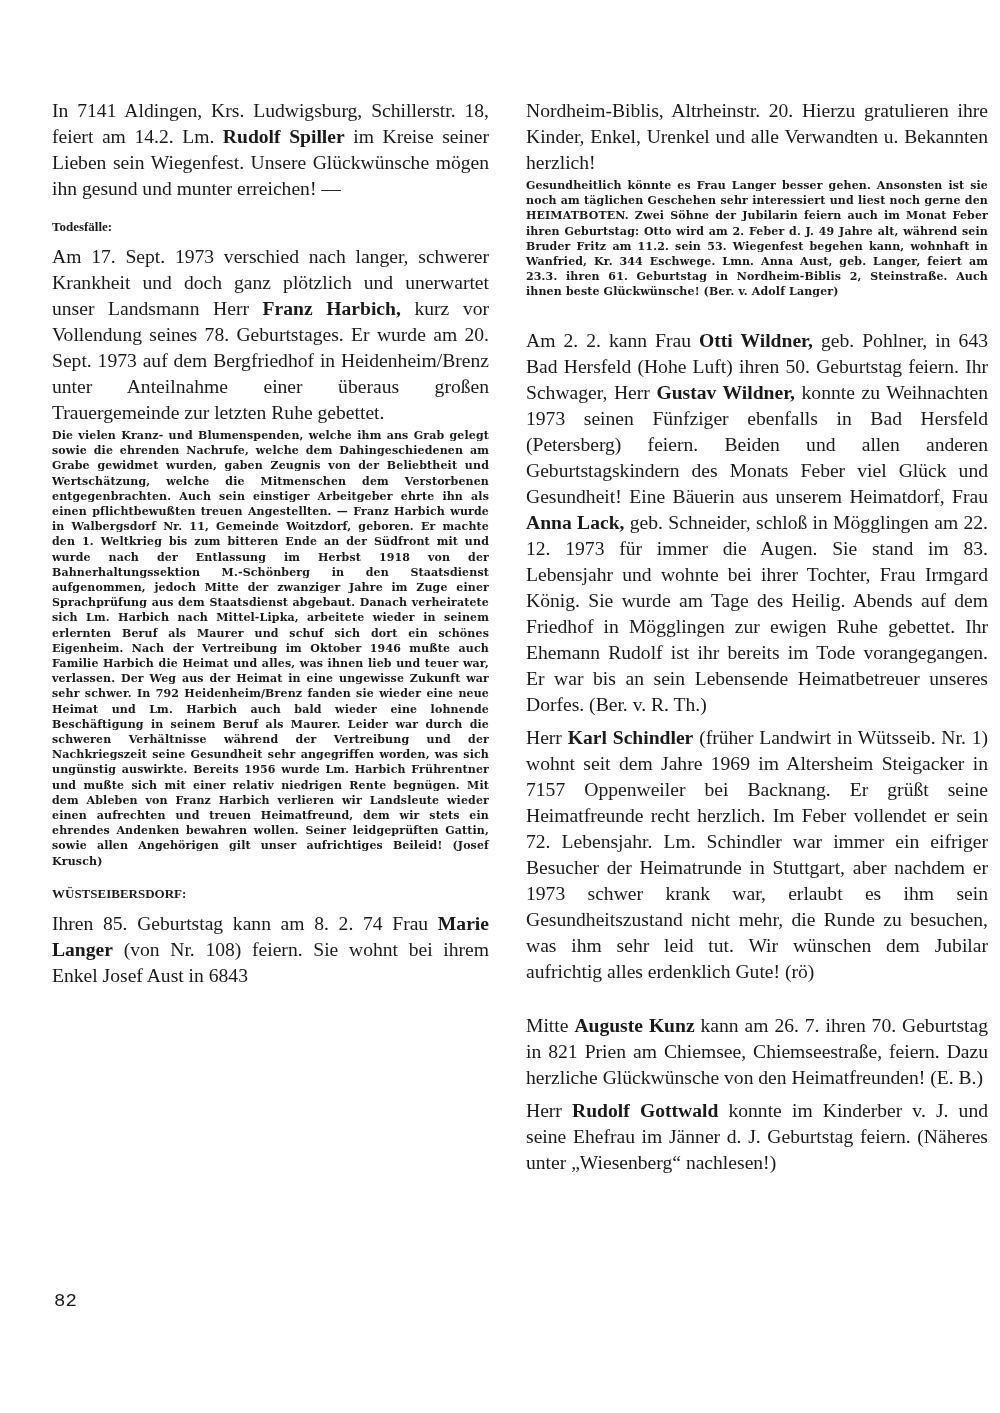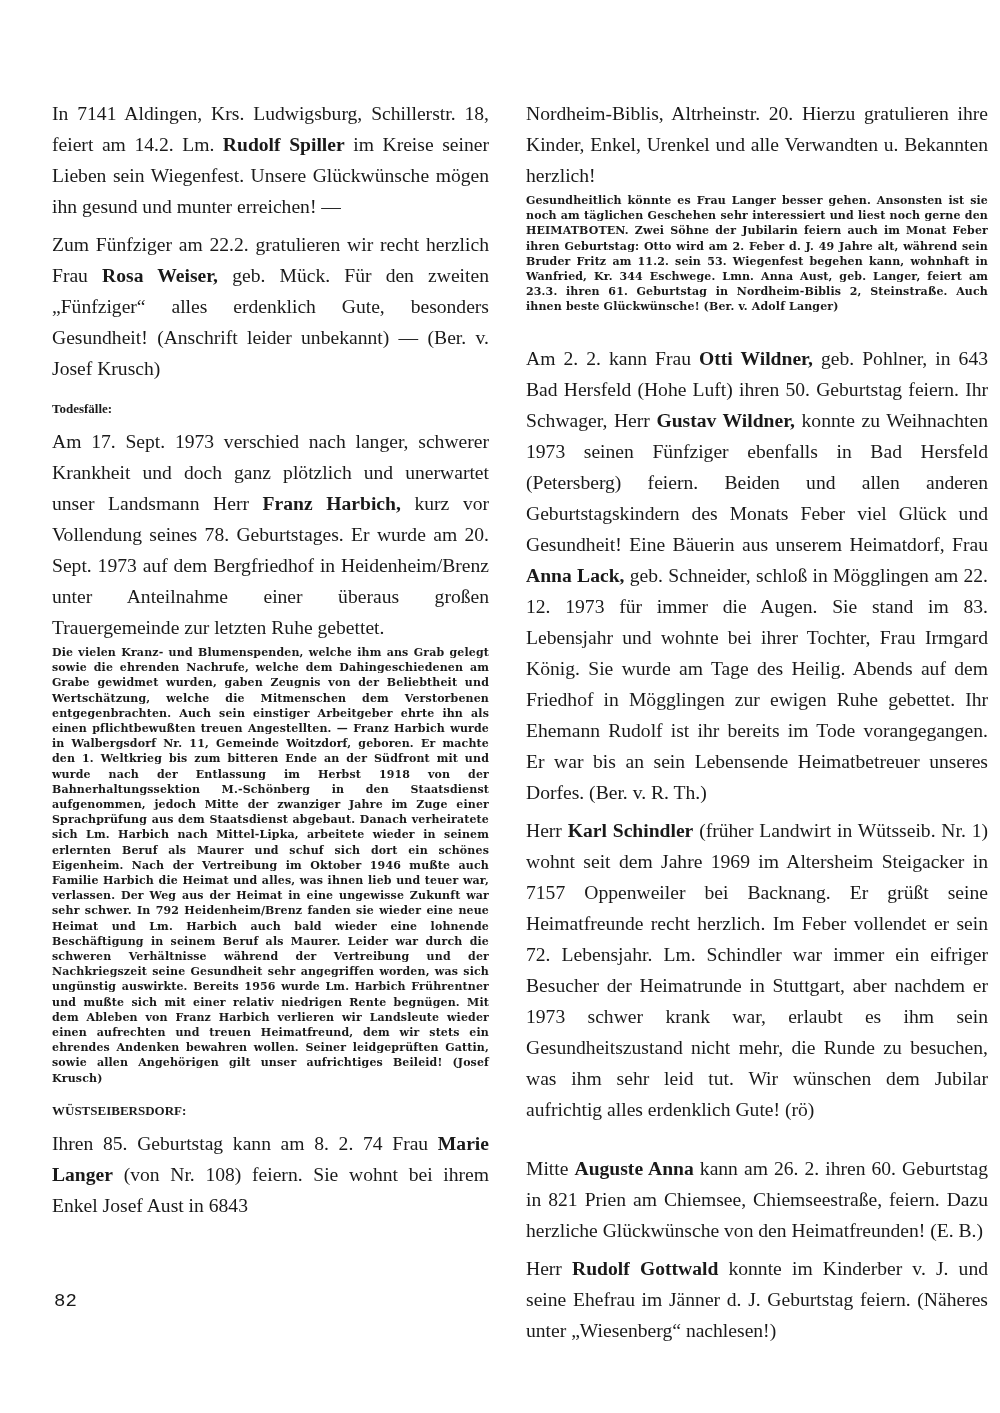--- a/index.html
+++ b/index.html
@@ -1,35 +1,34 @@
 <!DOCTYPE html>
 <html><head>
 <meta charset="utf-8">
 <style>
   html, body { margin: 0; padding: 0; background: #ffffff; }
   body { width: 1000px; height: 1413px; position: relative; overflow: hidden; color: #1a1a1a; }
   .col { position: absolute; top: 98px; font-family: "DejaVu Serif", "Liberation Serif", serif; }
   .col-left { left: 52px; width: 437px; }
   .col-right { left: 526px; width: 462px; }
   p { margin: 0; text-align: justify; hyphens: manual; }
-  .lg { font-family: "Liberation Serif", "DejaVu Serif", serif; font-size: 19.6px; line-height: 31px; }
+  .lg { font-family: "Liberation Serif", "DejaVu Serif", serif; font-size: 19.6px; line-height: 26px; }
   .sm { font-family: "DejaVu Serif", "Liberation Serif", serif; font-size: 11px; line-height: 15.2px; font-weight: bold; letter-spacing: 0.15px; }
   .gap { margin-top: 7px; }
   .gap-lg { margin-top: 28px; }
   .heading { font-family: "Liberation Serif", "DejaVu Serif", serif; font-weight: bold; font-size: 13px; line-height: 22px; margin-top: 14px; margin-bottom: 6px; }
   b { font-weight: bold; }
   .page-number { position: absolute; left: 54px; top: 1290px; font-family: Liberation Mono, monospace; font-size: 19px; }
 </style>
 </head>
 <body>
 
 <div class="col col-left">
   <p class="lg"><span>In 7141 Aldingen, Krs. Ludwigsburg, Schillerstr. 18, feiert am 14.2. Lm. </span><b>Rudolf Spiller</b><span> im Kreise seiner Lieben sein Wie­genfest. Unsere Glückwünsche mögen ihn gesund und munter erreichen! —</span></p>
 
-  <p class="lg gap"><span>Zum Fünfziger am 22.2. gratulieren wir recht herzlich Frau </span><b>Rosa Weiser,</b><span> geb. Mück. Für den zweiten „Fünfziger“ alles erdenklich Gute, besonders Gesundheit! (Anschrift leider unbekannt) — (Ber. v. Josef Krusch)</span></p>
 
   <div class="heading">Todesfälle:</div>
 
   <p class="lg"><span>Am 17. Sept. 1973 verschied nach langer, schwerer Krankheit und doch ganz plötz­lich und unerwartet unser Landsmann Herr </span><b>Franz Harbich,</b><span> kurz vor Vollendung seines 78. Geburtstages. Er wurde am 20. Sept. 1973 auf dem Bergfriedhof in Hei­denheim/Brenz unter Anteilnahme einer überaus großen Trauergemeinde zur letz­ten Ruhe gebettet.</span></p>
 
   <p class="sm" style="margin-top:2px">Die vielen Kranz- und Blumenspenden, welche ihm ans Grab gelegt sowie die ehrenden Nach­rufe, welche dem Dahingeschiedenen am Grabe gewidmet wurden, gaben Zeugnis von der Be­liebtheit und Wertschätzung, welche die Mit­menschen dem Verstorbenen entgegenbrachten. Auch sein einstiger Arbeitgeber ehrte ihn als einen pflichtbewußten treuen Angestellten. — Franz Harbich wurde in Walbergsdorf Nr. 11, Gemeinde Woitzdorf, geboren. Er machte den 1. Weltkrieg bis zum bitteren Ende an der Süd­front mit und wurde nach der Entlassung im Herbst 1918 von der Bahnerhaltungssektion M.-Schönberg in den Staatsdienst aufgenommen, je­doch Mitte der zwanziger Jahre im Zuge einer Sprachprüfung aus dem Staatsdienst abgebaut. Danach verheiratete sich Lm. Harbich nach Mittel-Lipka, arbeitete wieder in seinem erlern­ten Beruf als Maurer und schuf sich dort ein schönes Eigenheim. Nach der Vertreibung im Oktober 1946 mußte auch Familie Harbich die Heimat und alles, was ihnen lieb und teuer war, verlassen. Der Weg aus der Heimat in eine un­gewisse Zukunft war sehr schwer. In 792 Heiden­heim/Brenz fanden sie wieder eine neue Heimat und Lm. Harbich auch bald wieder eine lohnen­de Beschäftigung in seinem Beruf als Maurer. Leider war durch die schweren Verhältnisse während der Vertreibung und der Nachkriegs­zeit seine Gesundheit sehr angegriffen worden, was sich ungünstig auswirkte. Bereits 1956 wurde Lm. Harbich Frührentner und mußte sich mit einer relativ niedrigen Rente begnügen. Mit dem Ableben von Franz Harbich verlieren wir Lands­leute wieder einen aufrechten und treuen Hei­matfreund, dem wir stets ein ehrendes Anden­ken bewahren wollen. Seiner leidgeprüften Gat­tin, sowie allen Angehörigen gilt unser aufrich­tiges Beileid! (Josef Krusch)</p>
 
   <div class="heading" style="">WÜSTSEIBERSDORF:</div>
 
   <p class="lg"><span>Ihren 85. Geburtstag kann am 8. 2. 74 Frau </span><b>Marie Langer</b><span> (von Nr. 108) feiern. Sie wohnt bei ihrem Enkel Josef Aust in 6843</span></p>
@@ -37,18 +36,18 @@
 
 <div class="col col-right">
   <p class="lg">Nordheim-Biblis, Altrheinstr. 20. Hierzu gratulieren ihre Kinder, Enkel, Urenkel und alle Verwandten u. Bekannten herz­lich!</p>
 
   <p class="sm" style="margin-top:2px">Gesundheitlich könnte es Frau Langer besser gehen. Ansonsten ist sie noch am täglichen Ge­schehen sehr interessiert und liest noch gerne den HEIMATBOTEN. Zwei Söhne der Jubilarin feiern auch im Monat Feber ihren Geburtstag: Otto wird am 2. Feber d. J. 49 Jahre alt, wäh­rend sein Bruder Fritz am 11.2. sein 53. Wiegen­fest begehen kann, wohnhaft in Wanfried, Kr. 344 Eschwege. Lmn. Anna Aust, geb. Langer, feiert am 23.3. ihren 61. Geburtstag in Nordheim-Biblis 2, Steinstraße. Auch ihnen beste Glück­wünsche! (Ber. v. Adolf Langer)</p>
 
   <p class="lg gap-lg"><span>Am 2. 2. kann Frau </span><b>Otti Wildner,</b><span> geb. Pohlner, in 643 Bad Hersfeld (Hohe Luft) ihren 50. Geburtstag feiern. Ihr Schwager, Herr </span><b>Gustav Wildner,</b><span> konnte zu Weih­nachten 1973 seinen Fünfziger ebenfalls in Bad Hersfeld (Petersberg) feiern. Beiden und allen anderen Geburtstagskindern des Monats Feber viel Glück und Gesundheit! Eine Bäuerin aus unserem Heimatdorf, Frau </span><b>Anna Lack,</b><span> geb. Schneider, schloß in Mögglingen am 22. 12. 1973 für immer die Augen. Sie stand im 83. Lebensjahr und wohnte bei ihrer Tochter, Frau Irmgard König. Sie wurde am Tage des Heilig. Abends auf dem Friedhof in Mögglingen zur ewigen Ruhe gebettet. Ihr Ehemann Rudolf ist ihr bereits im Tode vorange­gangen. Er war bis an sein Lebensende Heimatbetreuer unseres Dorfes. (Ber. v. R. Th.)</span></p>
 
   <p class="lg gap"><span>Herr </span><b>Karl Schindler</b><span> (früher Landwirt in Wütsseib. Nr. 1) wohnt seit dem Jahre 1969 im Altersheim Steigacker in 7157 Op­penweiler bei Backnang. Er grüßt seine Heimatfreunde recht herzlich. Im Feber vollendet er sein 72. Lebensjahr. Lm. Schindler war immer ein eifriger Besucher der Heimatrunde in Stuttgart, aber nach­dem er 1973 schwer krank war, erlaubt es ihm sein Gesundheitszustand nicht mehr, die Runde zu besuchen, was ihm sehr leid tut. Wir wünschen dem Jubilar aufrichtig alles erdenklich Gute! (rö)</span></p>
 
-  <p class="lg gap-lg"><span>Mitte </span><b>Auguste Anna</b><span> kann am 26. 2. ihren 60. Geburtstag in 821 Prien am Chiemsee, Chiemseestraße, feiern. Dazu herzliche Glückwünsche von den Heimatfreunden! (E. B.)</span></p>
+  <p class="lg gap-lg"><span>Mitte </span><b>Auguste Kunz</b><span> kann am 26. 7. ihren 70. Geburtstag in 821 Prien am Chiemsee, Chiemseestraße, feiern. Dazu herzliche Glückwünsche von den Heimatfreunden! (E. B.)</span></p>
 
   <p class="lg gap"><span>Herr </span><b>Rudolf Gottwald</b><span> konnte im Kinder­ber v. J. und seine Ehefrau im Jänner d. J. Geburtstag feiern. (Näheres unter „Wie­senberg“ nachlesen!)</span></p>
 </div>
 
 <div class="page-number">82</div>
 
 </body></html>

